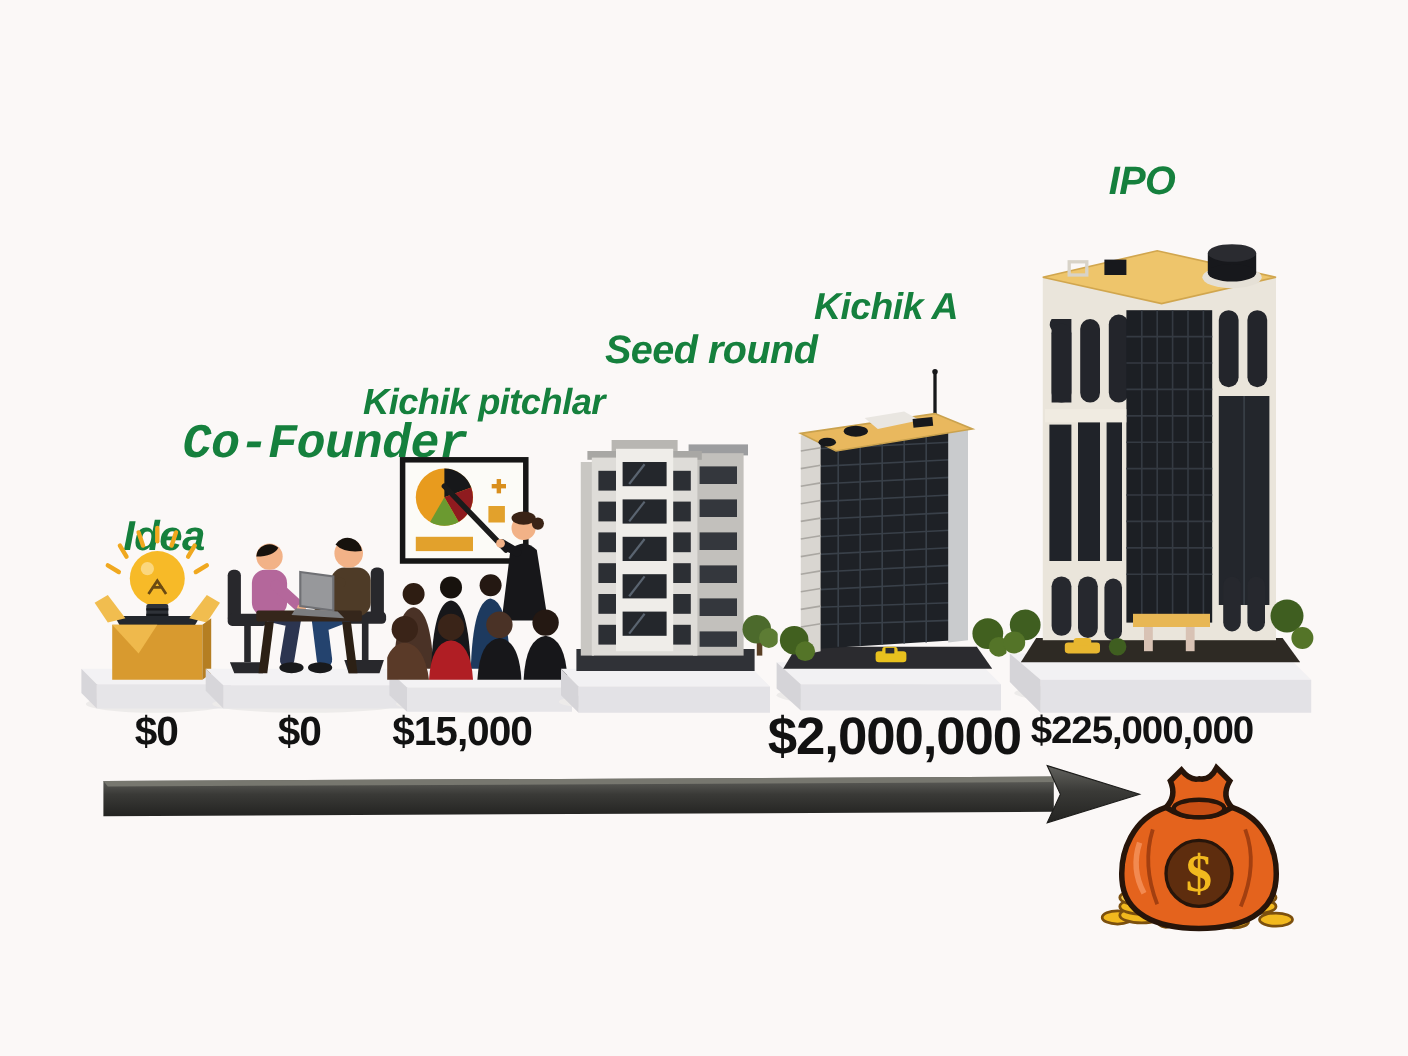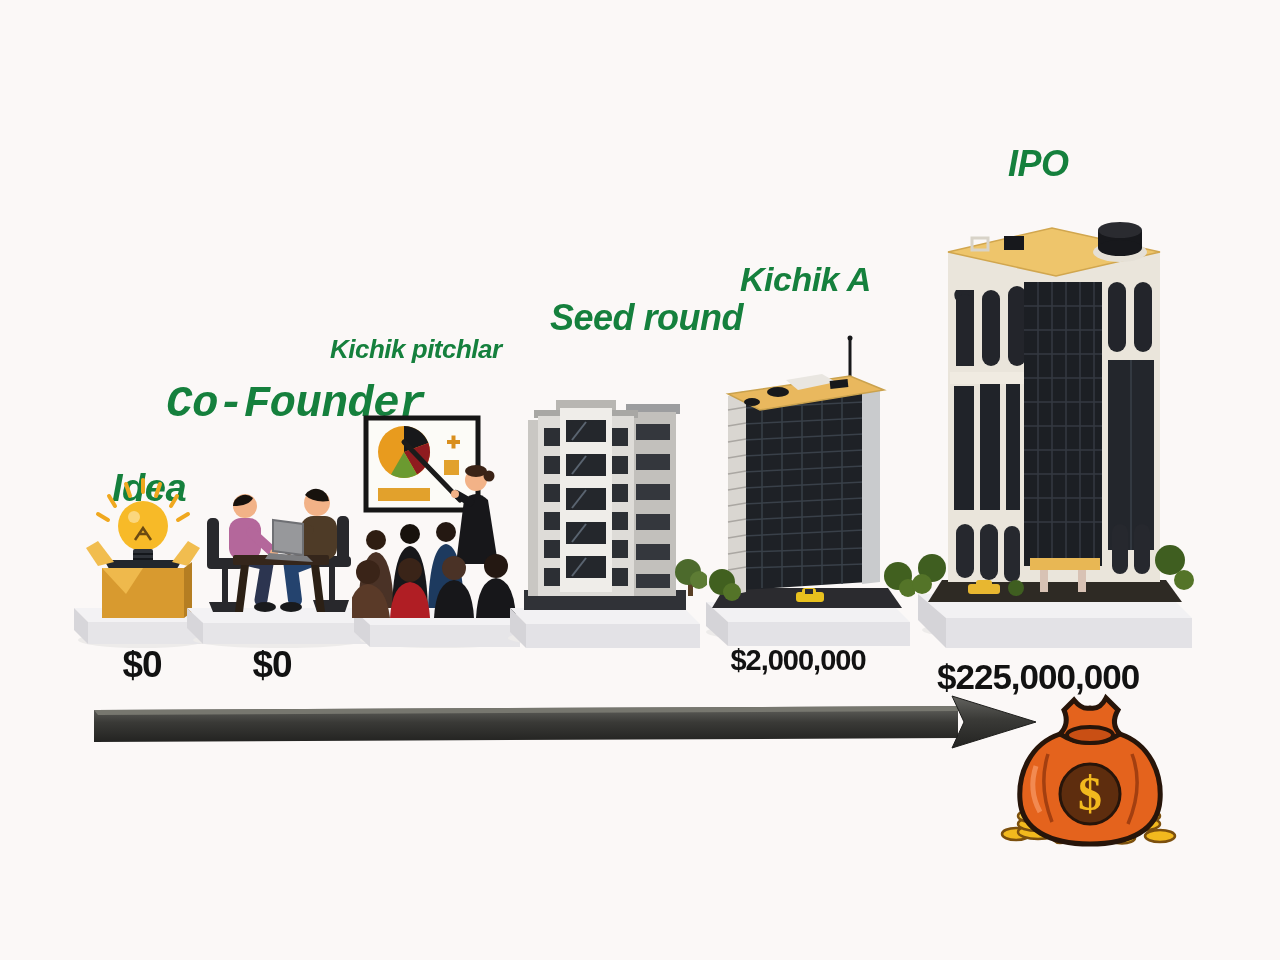--- a/index.html
+++ b/index.html
@@ -2,32 +2,32 @@
 <html><head>
 <meta charset="utf-8">
 <style>
   html,body{margin:0;padding:0;}
   body{font-family:"Liberation Sans",sans-serif;}
   .canvas{position:relative;width:1280px;height:960px;background:#fbf8f7;overflow:hidden;}
   .stage-label{position:absolute;font-style:italic;font-weight:bold;color:#15803d;
     white-space:nowrap;letter-spacing:-0.5px;line-height:1;}
   .lbl-idea{left:112px;top:433px;font-size:38px;margin-top:36px;}
   .lbl-cofounder{left:166px;top:382px;font-size:44px;font-family:Liberation Mono, monospace;}
-  .lbl-pitch{left:330px;top:336px;font-size:26px;}
+  .lbl-pitch{left:330px;top:348px;font-size:33px;}
   .lbl-seed{left:534px;top:300px;font-size:36px;margin-left:16px;}
   .lbl-seriesa{left:740px;top:262px;font-size:34px;}
   .lbl-ipo{left:1008px;top:146px;font-size:36px;}
   .stage-amount{position:absolute;top:646px;width:200px;text-align:center;
     font-weight:bold;color:#121212;font-size:37px;letter-spacing:-1px;line-height:1;}
   .amt-0{left:42px;}
   .amt-1{left:172px;}
   .amt-2{left:320px;}
   .amt-3{left:505px;}
-  .amt-4{left:698px;font-size:29px;}
-  .amt-5{left:937px;font-size:35px;margin-top:13px;}
+  .amt-4{left:698px;font-size:48px;}
+  .amt-5{left:937px;font-size:35px;}
   .art{position:absolute;}
   .art-idea{left:68px;top:468px;width:150px;height:185px;}
   .art-cofounder{left:183px;top:460px;width:190px;height:193px;}
   .art-pitch{left:352px;top:412px;width:170px;height:241px;}
   .art-seed{left:502px;top:380px;width:205px;height:273px;}
   .art-seriesa{left:700px;top:330px;width:215px;height:320px;}
   .art-ipo{left:912px;top:190px;width:285px;height:462px;}
   .art-arrow{left:90px;top:694px;width:950px;height:58px;}
   .art-moneybag{left:1000px;top:682px;width:180px;height:172px;}
 </style>
@@ -394,16 +394,17 @@
       <path d="M36,84 Q28,108 40,130" stroke="#f4915a" stroke-width="5" fill="none" opacity="0.85"></path>
       <path d="M60,52 Q70,42 64,28 L74,18 Q82,28 90,26 Q100,28 106,16 L118,28 Q110,42 120,52 Q104,62 90,60 Q76,62 60,52 Z" fill="#e4631d" stroke="#27150a" stroke-width="5"></path>
       <ellipse cx="90" cy="53" rx="23" ry="8" fill="#c94f14" stroke="#27150a" stroke-width="4"></ellipse>
       <circle cx="90" cy="112" r="30" fill="#5e2d0e" stroke="#27150a" stroke-width="3"></circle>
       <text x="90" y="128" text-anchor="middle" font-family="Liberation Serif, serif" font-size="48" font-weight="bold" fill="#f2b91e">$</text>
     </g>
   </svg>
 
   <div class="stage-amount amt-0">$0</div>
   <div class="stage-amount amt-1">$0</div>
+  <div class="stage-amount amt-2">$15,000</div>
   <div class="stage-amount amt-4">$2,000,000</div>
   <div class="stage-amount amt-5">$225,000,000</div>
 
 </div>
 
 </body></html>

